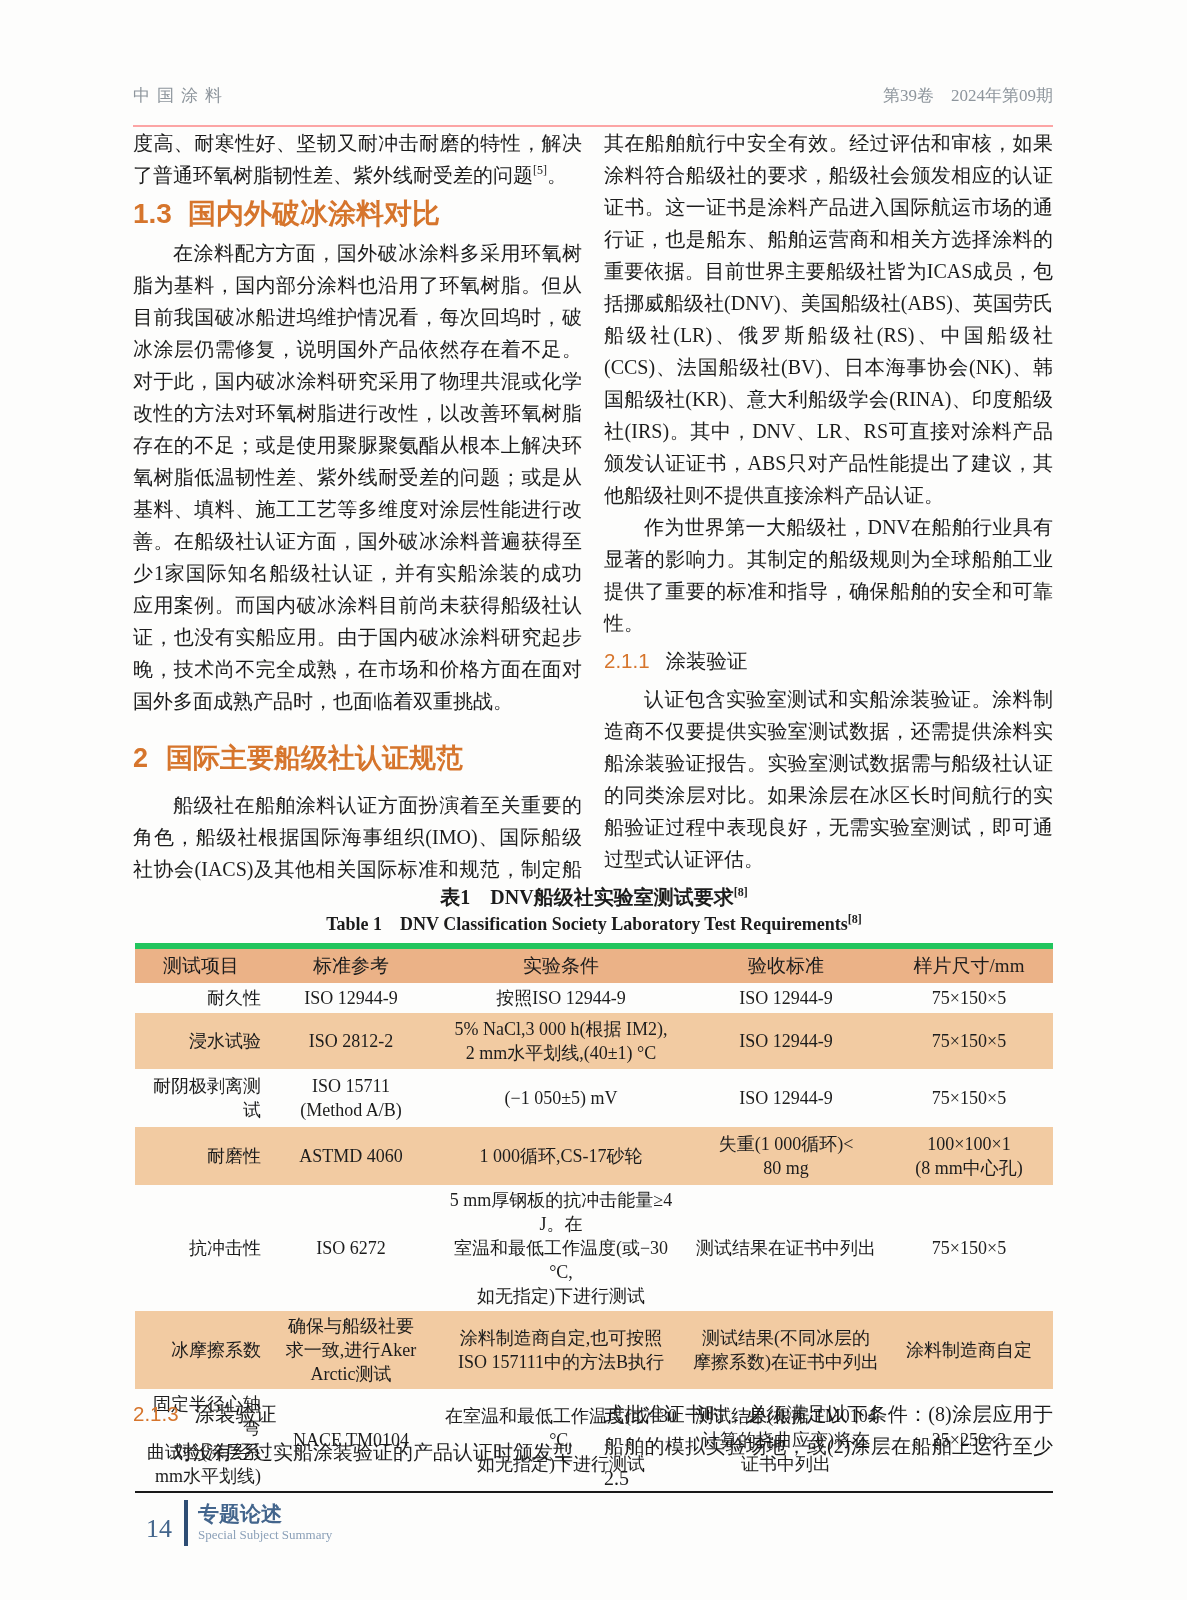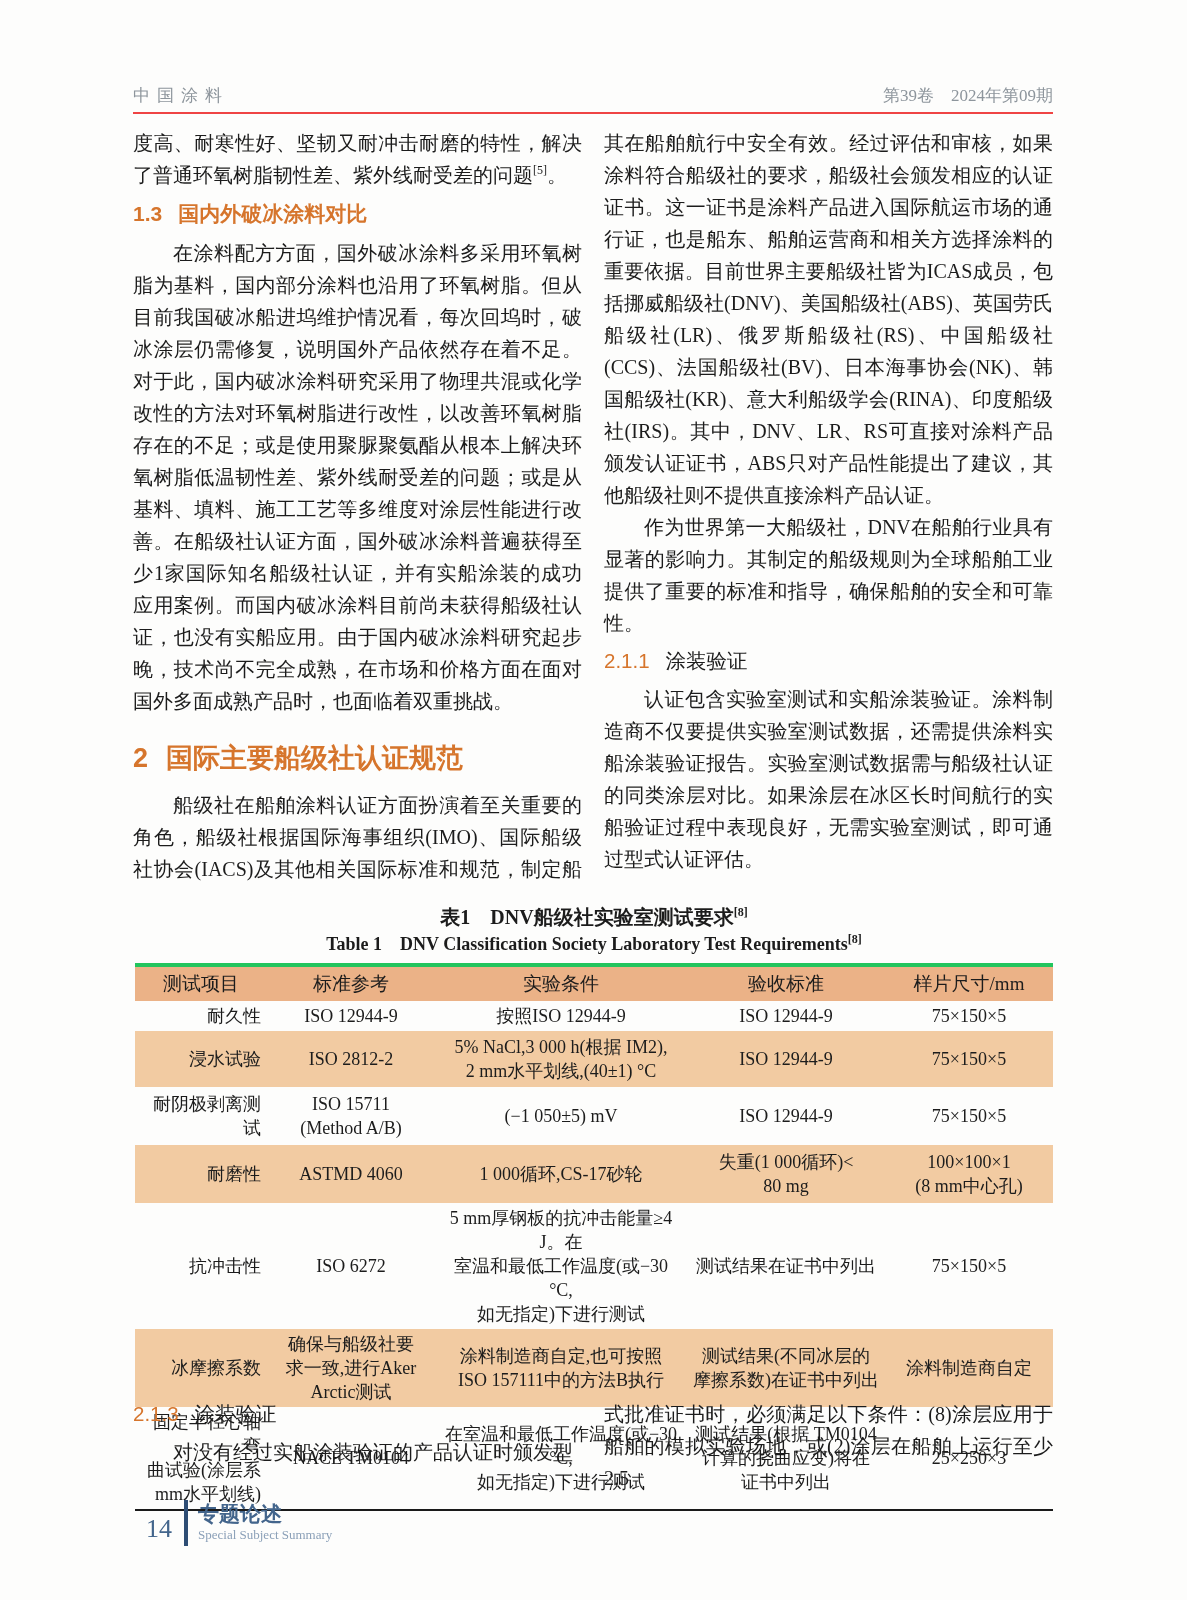--- a/index.html
+++ b/index.html
@@ -16,60 +16,60 @@
   .page{
     position:relative;width:1187px;height:1600px;margin:0 auto;
     background:#fdfdfc;color:var(--ink);
     font-family:"Liberation Serif","DejaVu Serif",serif;
     overflow:hidden;
   }
   
   .page-header{
     position:absolute;left:133px;right:134px;top:84px;
     display:flex;justify-content:space-between;align-items:flex-end;
-    border-bottom:2px solid #ef4444;padding-bottom:5px;
+    border-bottom:2px solid #fca5a5;padding-bottom:18px;
     color:var(--hdr-gray);font-size:17px;
   }
   .page-header .journal{letter-spacing:7px;}
   
   .columns{
     position:absolute;left:133px;top:127px;width:920px;height:756px;
     display:flex;gap:22px;overflow:hidden;
   }
   .col{width:449px;font-size:20px;line-height:32px;text-align:justify;}
   p.body-para{margin:0;text-indent:2em;}
   p.cont{text-indent:0;}
   sup{font-size:12px;line-height:0;}
   .h-big{
     font-family:"Liberation Sans","DejaVu Sans",sans-serif;
     color:var(--orange);font-weight:bold;font-size:27px;
     margin:24px 0 14px 0;line-height:34px;
   }
   .h-big .num{margin-right:18px;}
   .h-sub{
     font-family:"Liberation Sans","DejaVu Sans",sans-serif;
-    color:var(--orange);font-weight:bold;font-size:21px;
+    color:var(--orange);font-weight:bold;font-size:28px;
     margin:7px 0;line-height:32px;
   }
   .h-sub .num{margin-right:16px;}
   .h-sub3{
     font-size:20.5px;margin:6px 0;line-height:32px;font-weight:normal;
   }
   .h-sub3 .num{
     font-family:"Liberation Sans","DejaVu Sans",sans-serif;
     color:var(--orange);margin-right:16px;
   }
   .h-sub3 .ttl{color:var(--ink);}
   
-  .table-block{position:absolute;left:135px;top:904px;width:918px;}
+  .table-block{position:absolute;left:135px;top:884px;width:918px;}
   .tbl-title-zh{text-align:center;font-weight:bold;font-size:20px;line-height:26px;margin:0;}
   .tbl-title-en{text-align:center;font-weight:bold;font-size:18px;line-height:24px;margin:2px 0 0 0;}
   table.test-table{
     width:100%;border-collapse:collapse;margin-top:7px;
-    border-top:4px solid #22c55e;border-bottom:2px solid #1a1a1a;
+    border-top:6px solid #22c55e;border-bottom:2px solid #1a1a1a;
     font-size:18px;line-height:24px;
   }
   table.test-table th{
     background:var(--tbl-head);font-weight:normal;font-size:19px;
     padding:5px 4px;height:34px;text-align:center;
   }
   table.test-table td{
     padding:3px 6px;text-align:center;vertical-align:middle;
     white-space:pre-line;
   }

